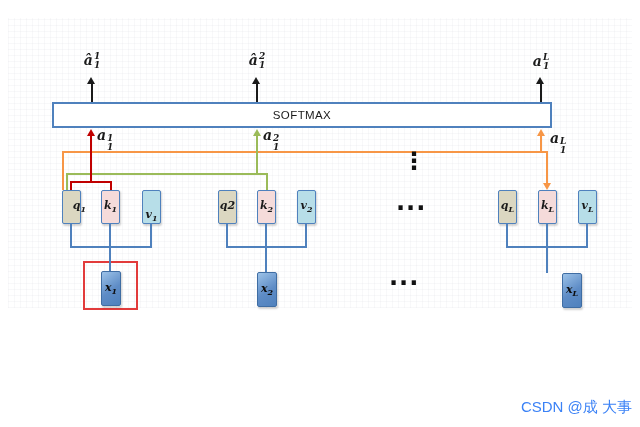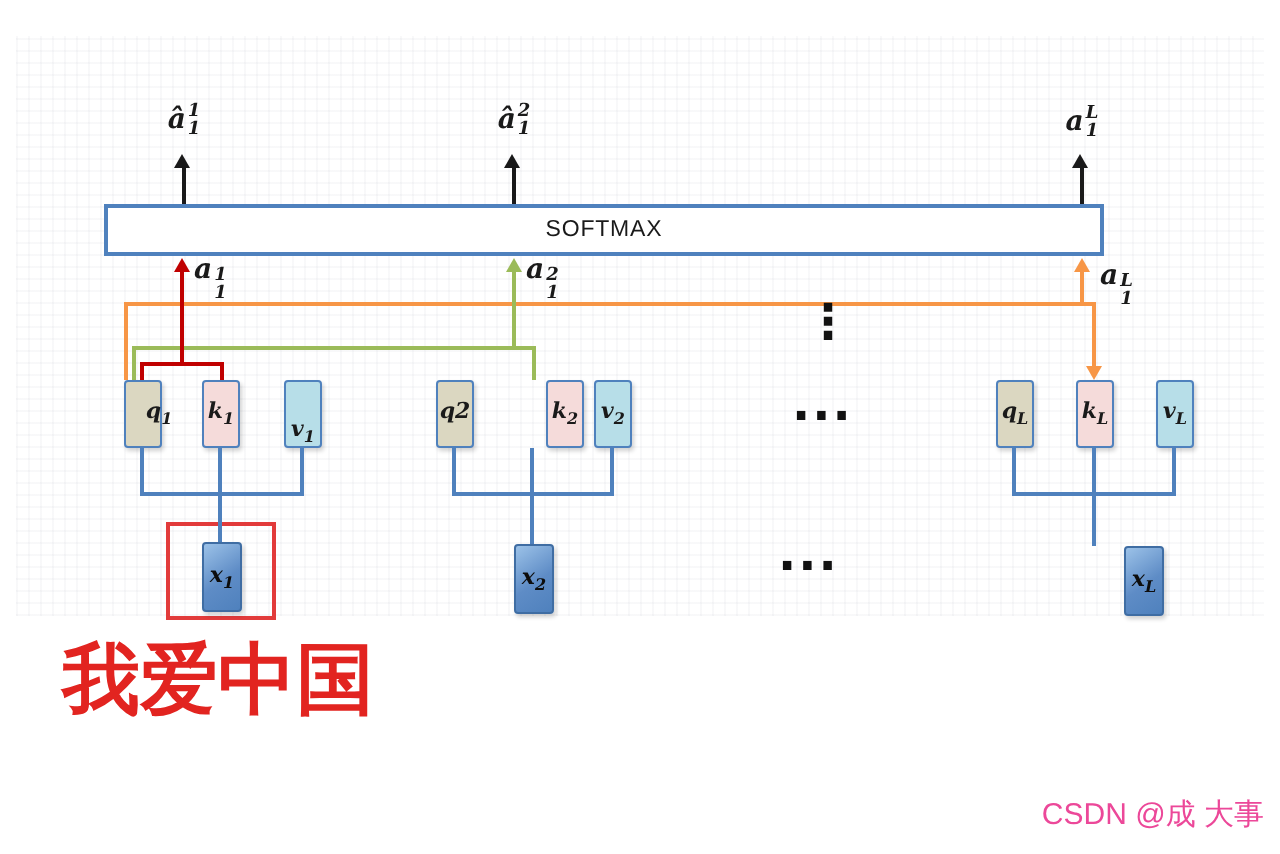--- a/index.html
+++ b/index.html
@@ -59,21 +59,21 @@
   
   .dots{position:absolute;color:#111;font-weight:bold;z-index:6;
     font-family:"DejaVu Sans","Liberation Sans",sans-serif;}
   .dots-h{font-size:24px;letter-spacing:1px;line-height:28px;}
   .dots-v{font-size:24px;line-height:26px;}
   
   .caption{left:31px;top:318px;color:#e22420;font-weight:bold;font-size:39px;
     line-height:46px;z-index:8;white-space:nowrap;
     font-family:"Liberation Sans","DejaVu Sans",sans-serif;}
   .watermark{left:500px;top:398px;width:132px;text-align:right;font-size:15px;
-    color:#ec4899;z-index:8;white-space:nowrap;}
+    color:#3b82f6;z-index:8;white-space:nowrap;}
 </style>
 </head>
 <body>
 
 <div id="stage">
 
   <div class="abs grid"></div>
 
   <div class="abs softmax">
     <span>SOFTMAX</span>
@@ -158,21 +158,21 @@
   <div class="box kfill" style="left:101px;top:190px;">
     <span><span>k</span><sub>1</sub></span>
     </div>
   <div class="box vfill" style="left:142px;top:190px;align-items:flex-end;">
     <span><span>v</span><sub>1</sub></span>
     </div>
 
   <div class="box qfill" style="left:218px;top:190px;">
     <span><span>q2</span><sub></sub></span>
     </div>
-  <div class="box kfill" style="left:257px;top:190px;margin-left:16px;">
+  <div class="box kfill" style="left:257px;top:190px;">
     <span><span>k</span><sub>2</sub></span>
     </div>
   <div class="box vfill" style="left:297px;top:190px;">
     <span><span>v</span><sub>2</sub></span>
     </div>
 
   <div class="box qfill" style="left:498px;top:190px;">
     <span><span>q</span><sub>L</sub></span>
     </div>
   <div class="box kfill" style="left:538px;top:190px;">
@@ -206,18 +206,17 @@
     </div>
   <div class="box xbox" style="left:537px;top:273px;margin-left:25px;">
     <span><span>x</span><sub>L</sub></span>
     </div>
 
   <div class="dots dots-v" style="left:402px;top:148px;">⋮</div>
   <div class="dots dots-h" style="left:396px;top:188px;">...</div>
   <div class="dots dots-h" style="left:389px;top:263px;">...</div>
 
   <div class="abs caption">
-    <div>我爱中国</div>
   </div>
 
   <div class="abs watermark">CSDN @成 大事</div>
 
 </div>
 
 </body></html>

